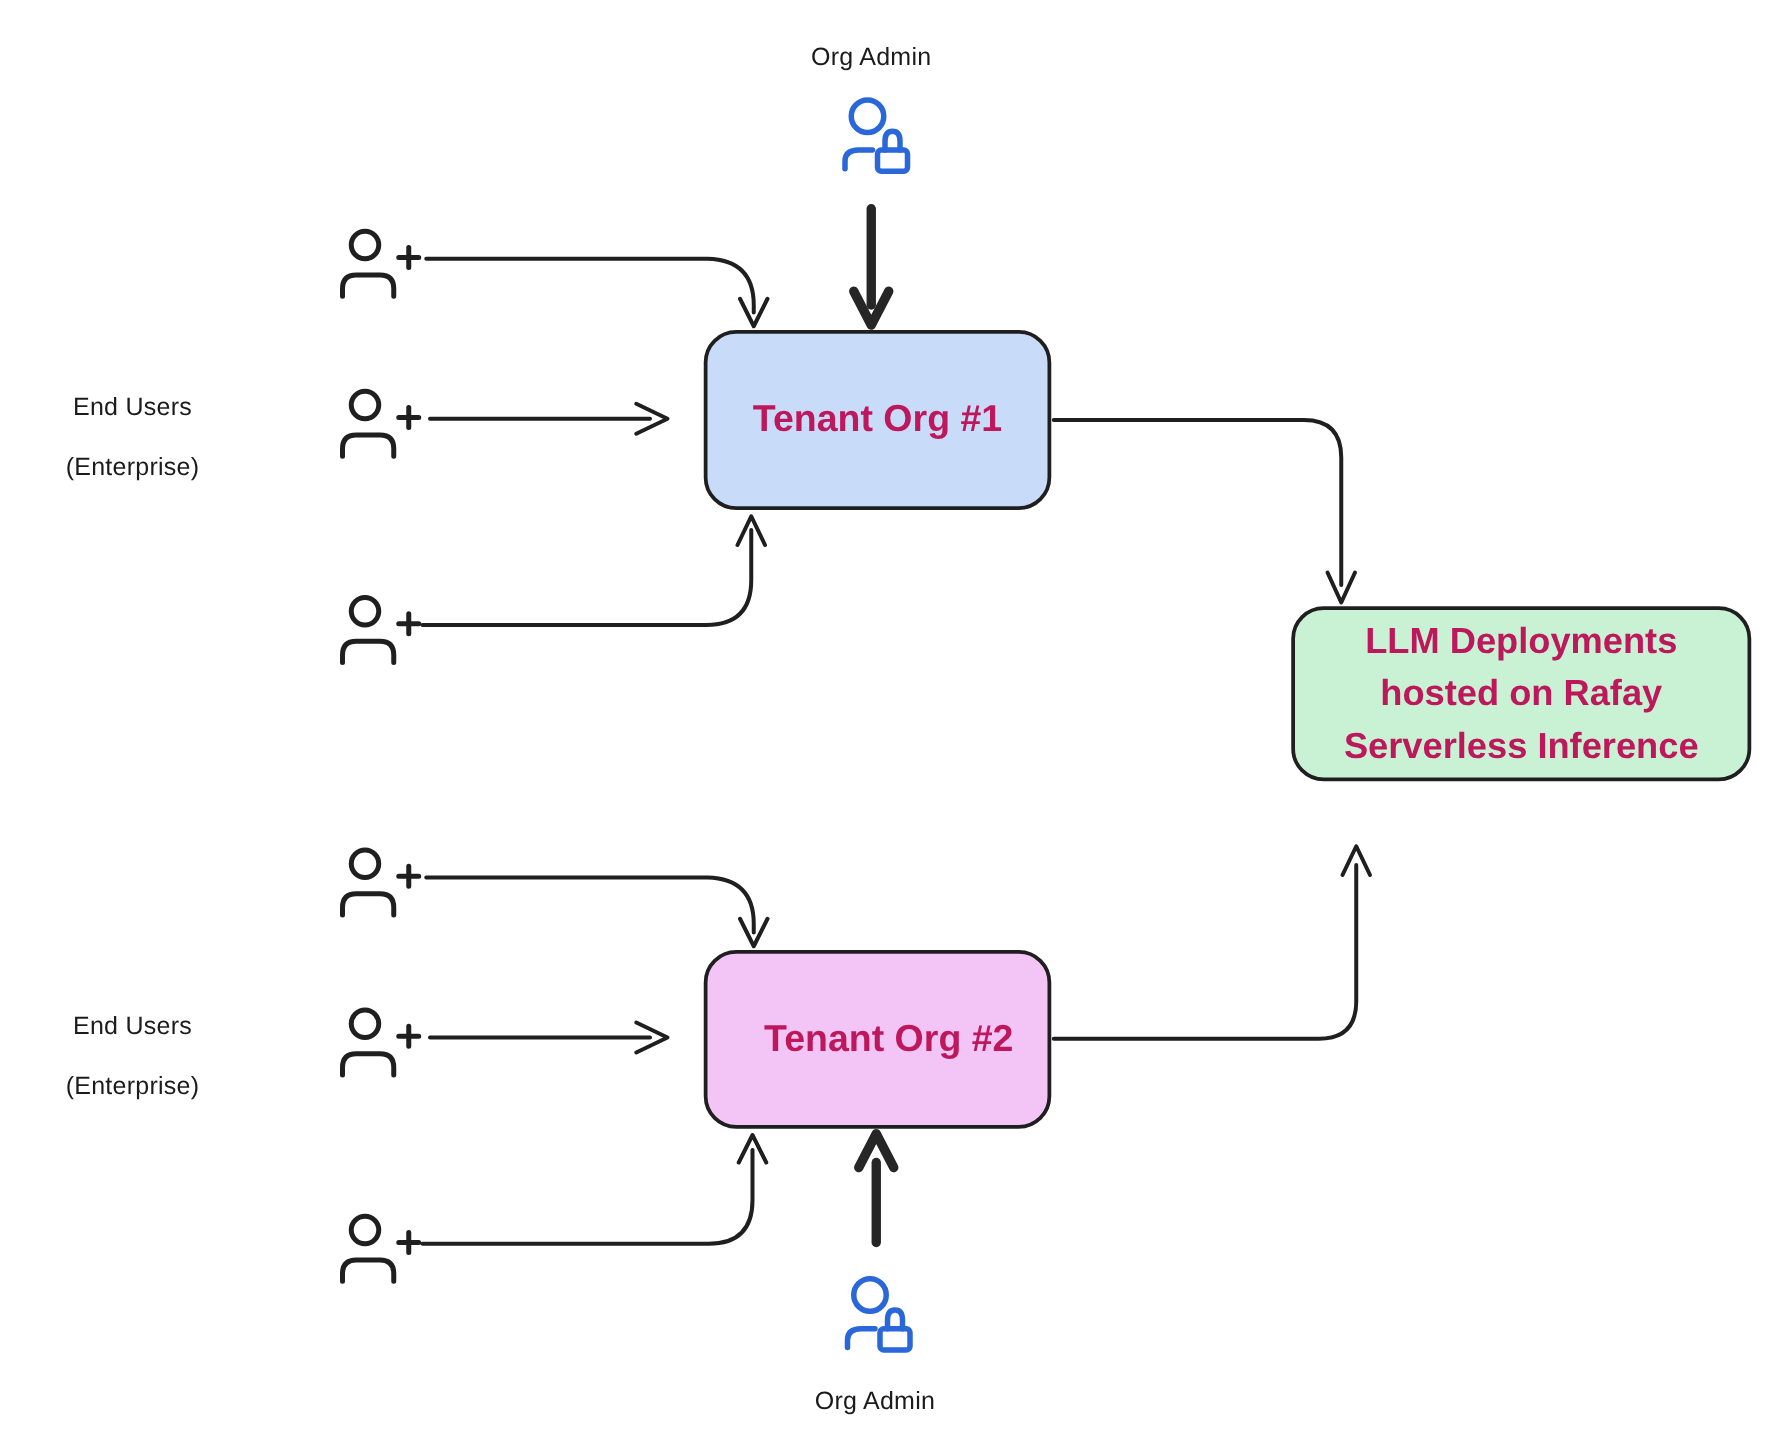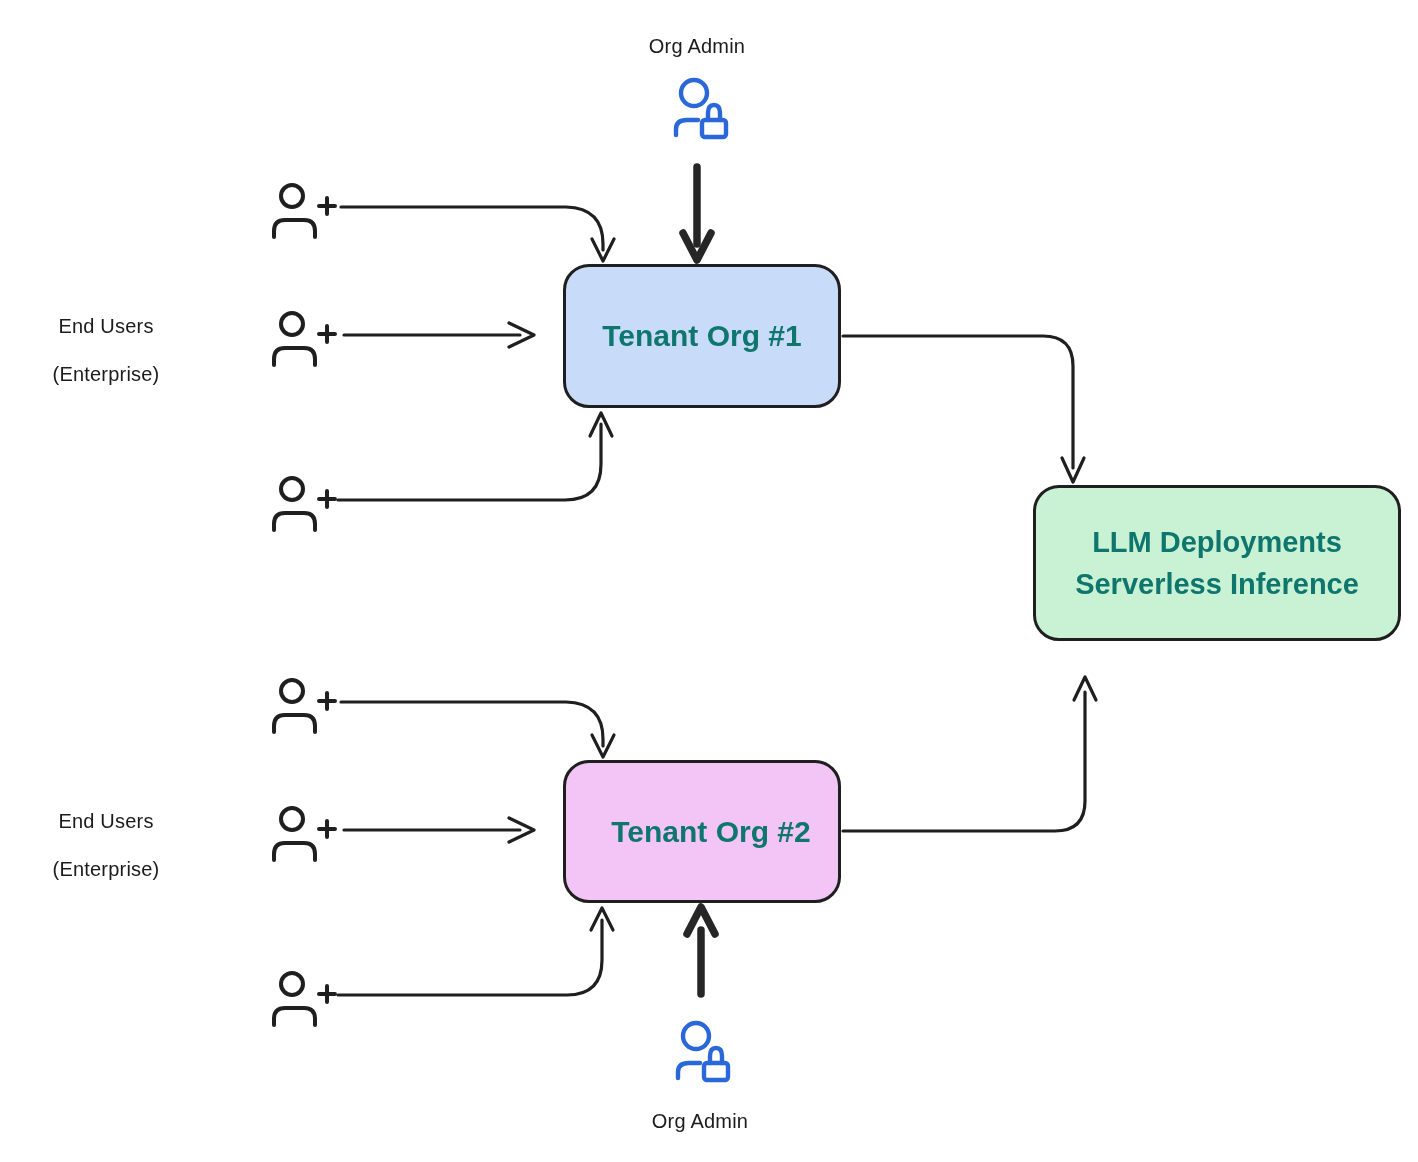--- a/index.html
+++ b/index.html
@@ -32,25 +32,25 @@
     box-sizing: border-box;
     border: 3.5px solid #1f1f1f;
     border-radius: 26px;
     display: flex;
     flex-direction: column;
     align-items: center;
     justify-content: center;
     text-align: center;
     font-size: 30px;
     font-weight: 600;
-    color: #0f766e;
+    color: #be185d;
   }
   .node-tenant1 { left: 563px; top: 264px; width: 278px; height: 144px; background: #c8dcf9; }
   .node-tenant2 { left: 563px; top: 760px; width: 278px; height: 143px; background: #f2c5f6; padding-left: 18px; }
-  .node-llm     { left: 1033px; top: 485px; width: 368px; height: 156px; background: #c9f2d5;
+  .node-llm     { left: 1033px; top: 485px; width: 368px; height: 140px; background: #c9f2d5;
                   font-size: 29px; font-weight: 600; }
   .node-llm .line { line-height: 42px; }
   .pos-org-admin-top    { left: 597px; top: 22px;   width: 200px; }
   .pos-org-admin-bottom { left: 600px; top: 1097px; width: 200px; }
   .pos-end-users-top    { left: 13px;  top: 302px;  width: 186px; }
   .pos-end-users-bottom { left: 13px;  top: 797px;  width: 186px; }
   svg .stroke { stroke: #1f1f1f; stroke-width: 3.2; fill: none; stroke-linecap: round; stroke-linejoin: round; }
   svg .thick  { stroke: #262626; stroke-width: 7.5; fill: none; stroke-linecap: round; stroke-linejoin: round; }
   svg .icon-dark { stroke: #1f1f1f; stroke-width: 4; fill: none; stroke-linecap: round; stroke-linejoin: round; }
   svg .icon-blue { stroke: #2a67d8; stroke-width: 4.4; fill: none; stroke-linecap: round; stroke-linejoin: round; }
@@ -138,16 +138,17 @@
   <div class="node node-tenant1">
     <span>Tenant Org #1</span>
   </div>
 
   <div class="node node-tenant2">
     <span>Tenant Org #2</span>
   </div>
 
   <div class="node node-llm">
     <div class="line">LLM Deployments</div>
+    <div class="line">hosted on Rafay</div>
     <div class="line">Serverless Inference</div>
   </div>
 
 </div>
 
 </body></html>

